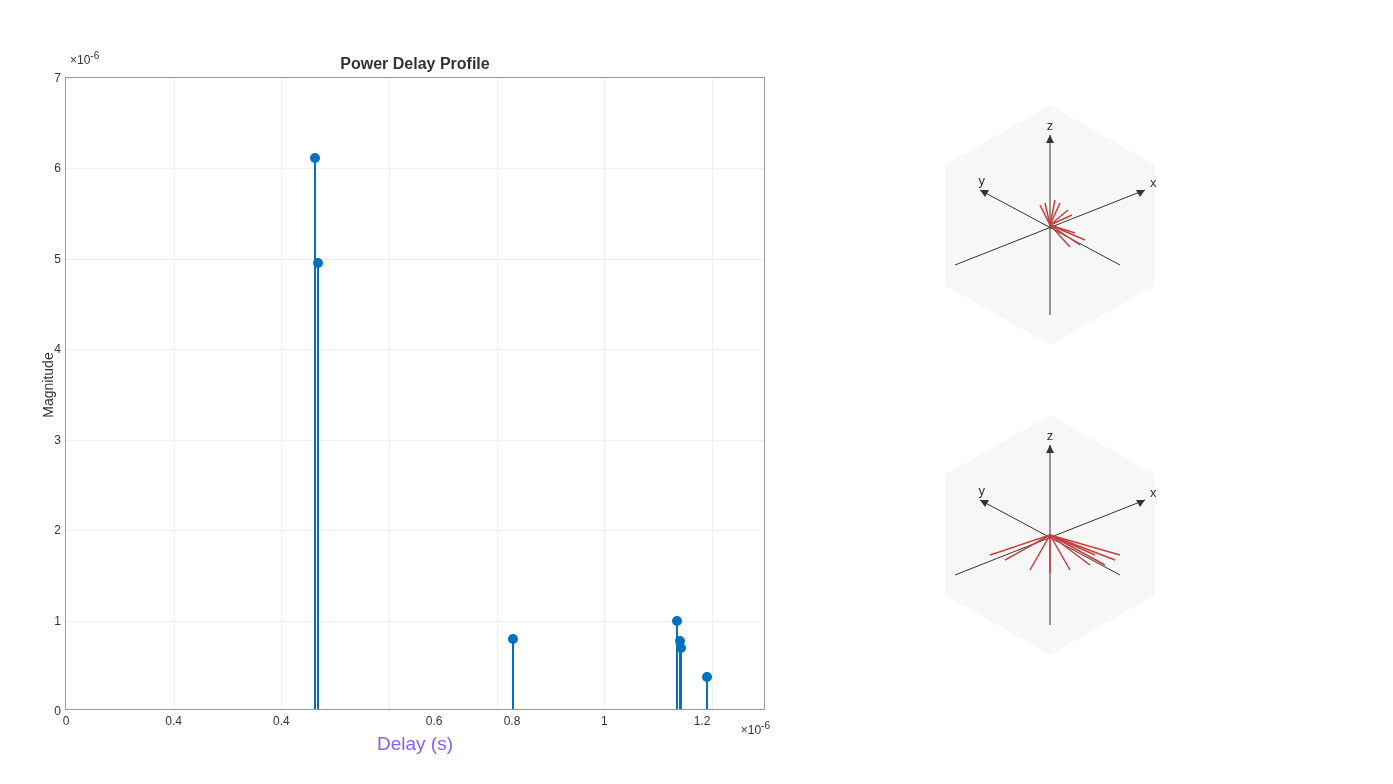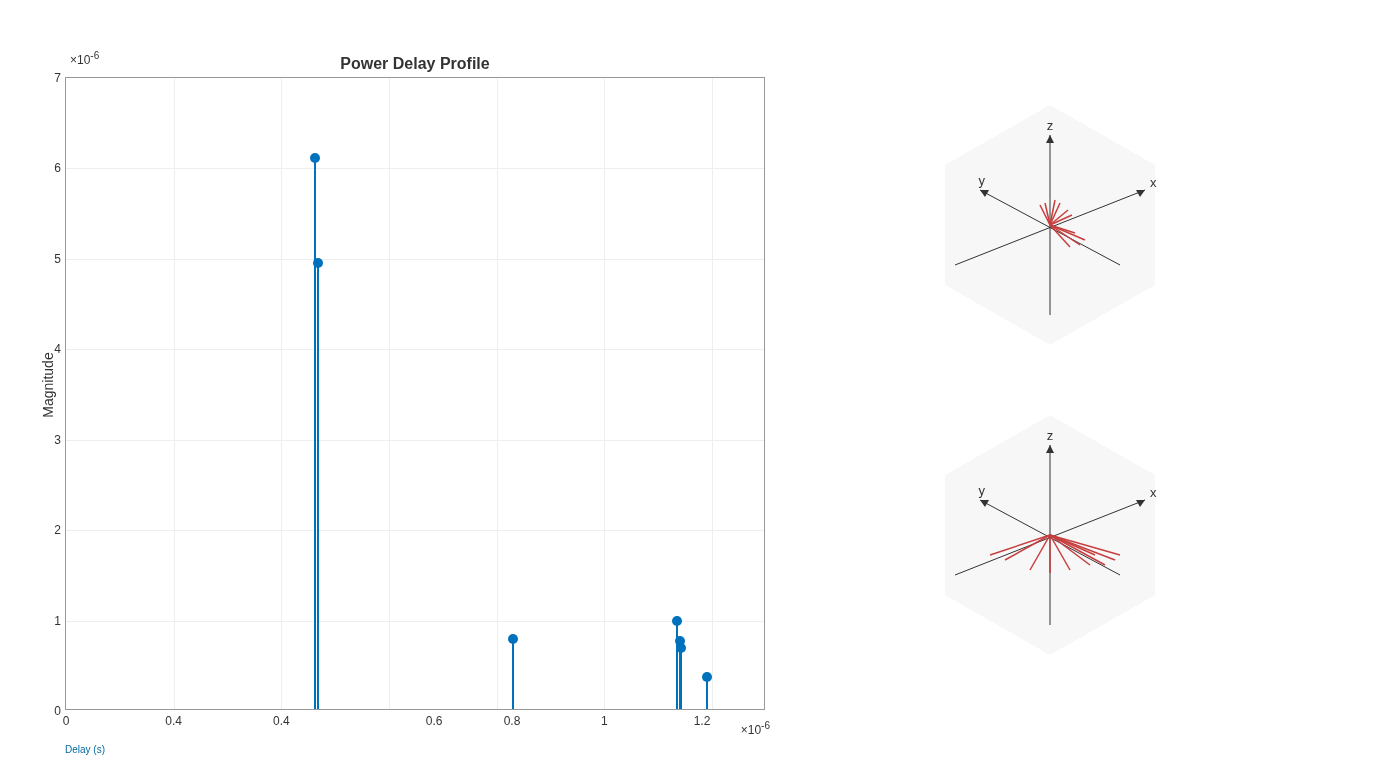--- a/index.html
+++ b/index.html
@@ -41,23 +41,23 @@
     top: 50%;
     transform: translateY(-50%) rotate(-90deg);
     font-size: 14px;
     color: #333;
   }
   .x-axis-label {
     position: absolute;
     bottom: -45px;
     left: 0;
     right: 0;
-    text-align: left;
-    font-size: 10px;
-    color: #0369a1;
+    text-align: center;
+    font-size: 19px;
+    color: #8b5cf6;
   }
   .exp-y {
     position: absolute;
     left: 5px;
     top: -10px;
     font-size: 12px;
     color: #333;
   }
   .exp-x {
     position: absolute;

